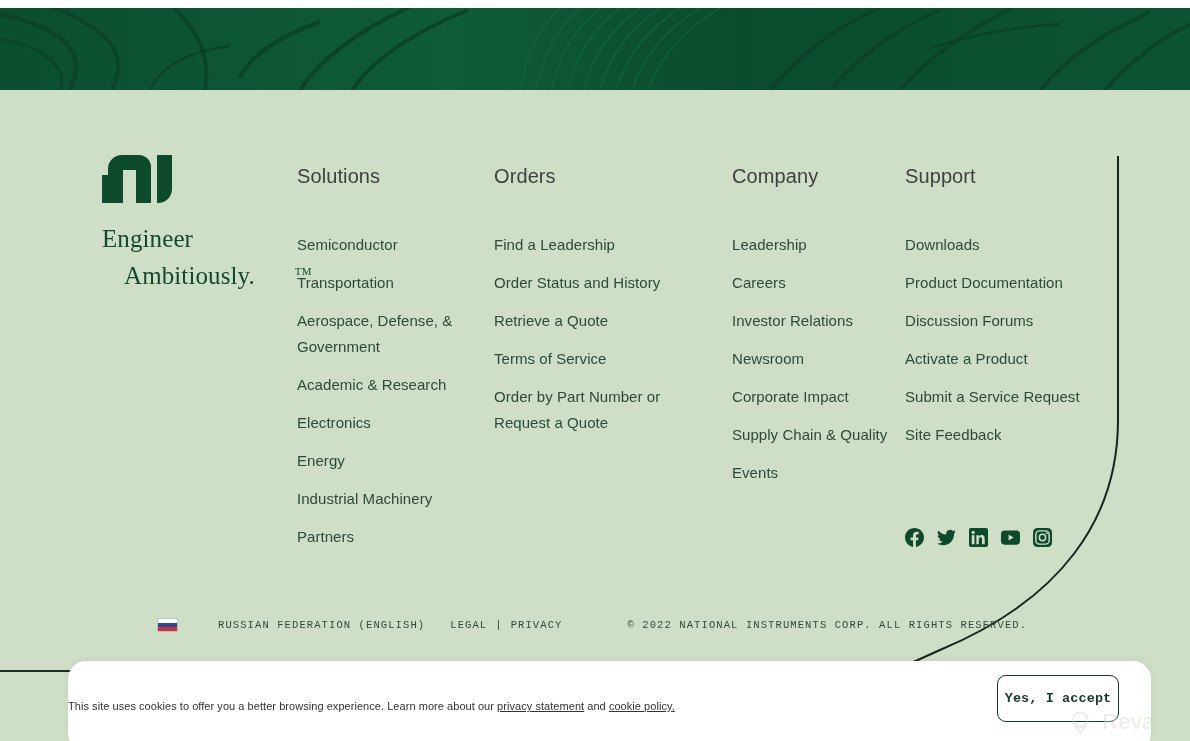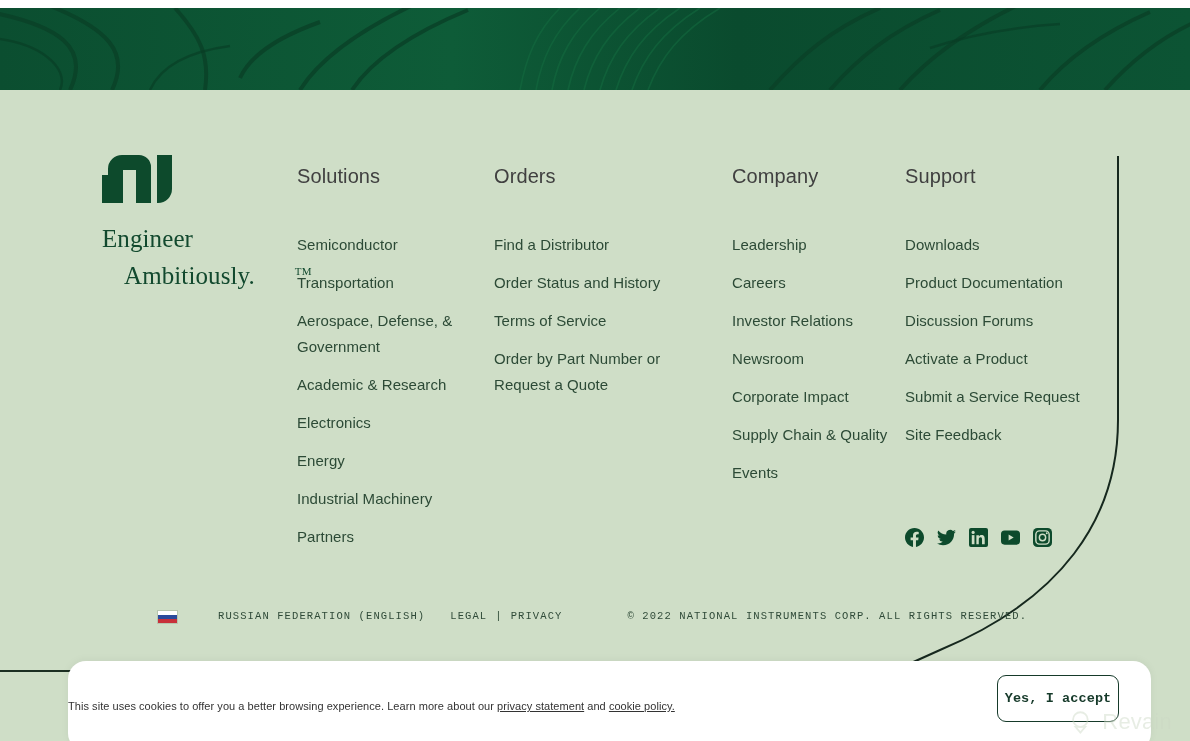--- a/index.html
+++ b/index.html
@@ -112,20 +112,21 @@
   .social-icon { width: 19px; height: 19px; display: block; }
 
   
   .legal-bar {
     position: absolute;
     left: 0;
     top: 520px;
     width: 1190px;
     height: 30px;
     display: flex;
+    align-items: center;
     font-family: "Liberation Mono", monospace;
     font-size: 10.5px;
     letter-spacing: 1.1px;
     color: #2f4a38;
   }
   .flag-ru {
     width: 21px; height: 14px;
     margin-left: 157px;
     display: block;
     border: 0.5px solid #b7c6af;
@@ -282,22 +283,23 @@
       <a class="col-link" href="#">Aerospace, Defense, &amp; Government</a>
       <a class="col-link" href="#">Academic &amp; Research</a>
       <a class="col-link" href="#">Electronics</a>
       <a class="col-link" href="#">Energy</a>
       <a class="col-link" href="#">Industrial Machinery</a>
       <a class="col-link" href="#">Partners</a>
     </div>
 
     <div class="col col-orders">
       <div class="col-head">Orders</div>
-      <a class="col-link" href="#">Find a Distributor</a>
+      <a class="col-link" href="#">Find a Leadership</a>
       <a class="col-link" href="#">Order Status and History</a>
+      <a class="col-link" href="#">Retrieve a Quote</a>
       <a class="col-link" href="#">Terms of Service</a>
       <a class="col-link" href="#">Order by Part Number or Request a Quote</a>
     </div>
 
     <div class="col col-company">
       <div class="col-head">Company</div>
       <a class="col-link" href="#">Leadership</a>
       <a class="col-link" href="#">Careers</a>
       <a class="col-link" href="#">Investor Relations</a>
       <a class="col-link" href="#">Newsroom</a>

